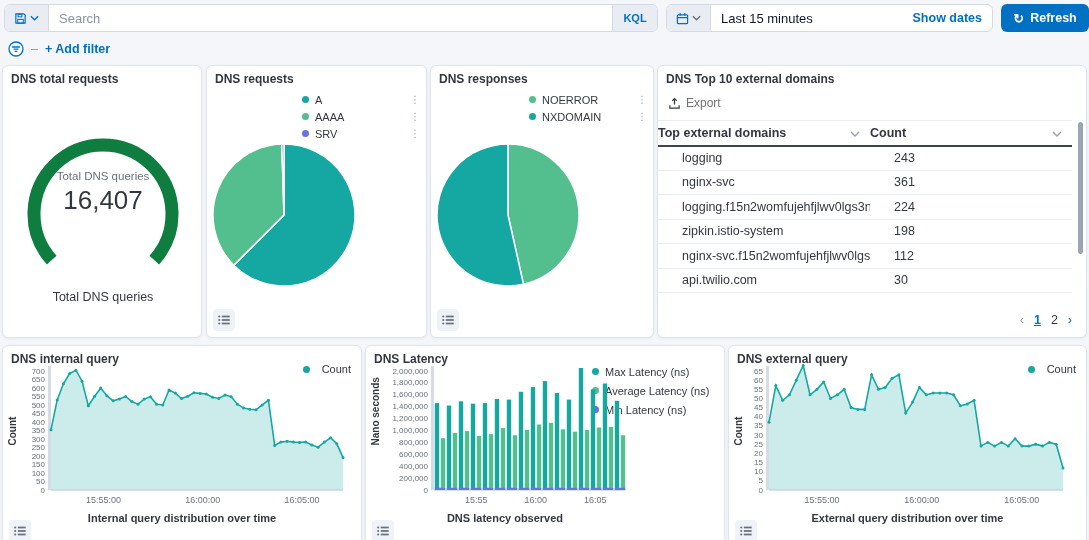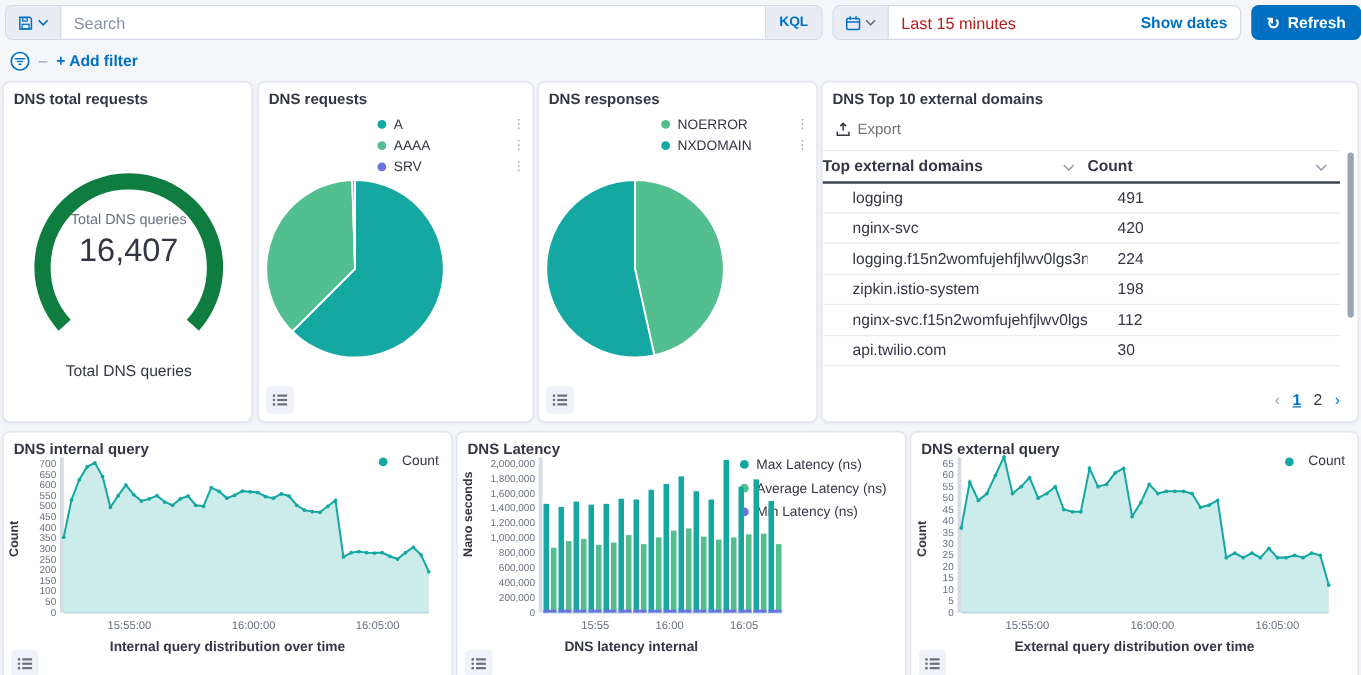--- a/index.html
+++ b/index.html
@@ -6,21 +6,21 @@
     font-family:"Liberation Sans",sans-serif;background:#F4F6FA;color:#343741;}
   .page{position:relative;width:1008px;height:540px;}
   
   .qrow{position:absolute;left:4px;top:4px;height:28px;display:flex;}
   .search-group{display:flex;width:654px;height:28px;border:1px solid #D3DAE6;border-radius:6px;background:#fff;overflow:hidden;box-sizing:border-box;}
   .save-btn{width:44px;background:#E9EDF3;border:none;border-right:1px solid #D3DAE6;display:flex;align-items:center;justify-content:center;gap:3px;cursor:pointer;padding:0;}
   .search-inp{flex:1;display:flex;align-items:center;padding:0 10px;color:#8A92A2;font-size:13px;}
   .kql{width:44px;display:flex;align-items:center;justify-content:center;background:#E9EDF3;border-left:1px solid #D3DAE6;color:#0071C2;font-size:11px;font-weight:700;cursor:pointer;}
   .time-group{display:flex;width:327px;height:28px;border:1px solid #D3DAE6;border-radius:6px;background:#fff;overflow:hidden;box-sizing:border-box;margin-left:8px;}
   .cal-btn{width:44px;background:#E9EDF3;border:none;border-right:1px solid #D3DAE6;display:flex;align-items:center;justify-content:center;gap:3px;cursor:pointer;padding:0;}
-  .time-val{flex:1;display:flex;align-items:center;padding:0 10px;font-size:13px;color:#b91c1c;cursor:pointer;text-align:right;}
+  .time-val{flex:1;display:flex;align-items:center;padding:0 10px;font-size:13px;color:#0f172a;cursor:pointer;text-align:right;}
   .show-dates{display:flex;align-items:center;padding:0 10px;font-size:12.5px;font-weight:600;color:#0071C2;cursor:pointer;}
   .refresh-btn{margin-left:8px;width:88px;height:28px;background:#0071C2;color:#fff;border:none;border-radius:6px;font-size:12.5px;font-weight:700;display:flex;align-items:center;justify-content:center;gap:6px;cursor:pointer;font-family:inherit;}
   .frow{position:absolute;left:8px;top:40px;height:18px;display:flex;align-items:center;gap:7px;}
   .dash{width:7px;height:1px;background:#98A2B3;display:inline-block;}
   .addf{color:#0071C2;font-size:12.5px;font-weight:600;cursor:pointer;}
   
   .panel{position:absolute;background:#fff;border:1px solid #E0E4ED;border-radius:6px;box-shadow:0 1px 3px rgba(20,30,60,.06);box-sizing:border-box;overflow:hidden;}
   .ptitle{position:absolute;left:8px;top:6px;font-size:12px;font-weight:700;color:#343741;}
   #p-gauge{left:2px;top:65px;width:200px;height:273px;}
   #p-req{left:206px;top:65px;width:221px;height:273px;}
@@ -215,25 +215,25 @@
       <div class="th">
         <span>Count</span>
         <span class="chv"><svg width="10" height="6" viewBox="0 0 10 6">
               <path d="M1 1l4 4 4-4" stroke="#98A2B3" stroke-width="1.4" fill="none"></path>
             </svg></span>
       </div>
     </div>
     <div class="tbody">
         <div class="tr">
           <div class="td">logging</div>
-          <div class="td">491</div>
+          <div class="td">243</div>
         </div>
         <div class="tr">
           <div class="td">nginx-svc</div>
-          <div class="td">420</div>
+          <div class="td">361</div>
         </div>
         <div class="tr">
           <div class="td">logging.f15n2womfujehfjlwv0lgs3nog....</div>
           <div class="td">224</div>
         </div>
         <div class="tr">
           <div class="td">zipkin.istio-system</div>
           <div class="td">198</div>
         </div>
         <div class="tr">
@@ -424,21 +424,21 @@
         <rect x="210.8" y="25.4" width="4.4" height="100.6" fill="#15A7A2"></rect>
         <rect x="216.8" y="63.5" width="4.4" height="62.5" fill="#53BE8E"></rect>
         <rect x="210.8" y="123.8" width="10.4" height="2.2" fill="#6672E6"></rect>
         <rect x="222.8" y="19.5" width="4.4" height="106.5" fill="#15A7A2"></rect>
         <rect x="228.8" y="62.9" width="4.4" height="63.1" fill="#53BE8E"></rect>
         <rect x="222.8" y="123.8" width="10.4" height="2.2" fill="#6672E6"></rect>
         <rect x="234.8" y="36.8" width="4.4" height="89.3" fill="#15A7A2"></rect>
         <rect x="240.8" y="71.3" width="4.4" height="54.7" fill="#53BE8E"></rect>
         <rect x="234.8" y="123.8" width="10.4" height="2.2" fill="#6672E6"></rect>
       </svg>
-    <div class="xlab" style="width:250px;left:14px;">DNS latency internal</div>
+    <div class="xlab" style="width:250px;left:14px;">DNS latency observed</div>
     <div class="legend-toggle">
       <svg width="14" height="14" viewBox="0 0 16 16">
           <g fill="#69707D">
             <circle cx="2.5" cy="4" r="1.2"></circle>
             <rect x="5.5" y="3" width="9" height="2"></rect>
             <circle cx="2.5" cy="8" r="1.2"></circle>
             <rect x="5.5" y="7" width="9" height="2"></rect>
             <circle cx="2.5" cy="12" r="1.2"></circle>
             <rect x="5.5" y="11" width="9" height="2"></rect>
           </g>

